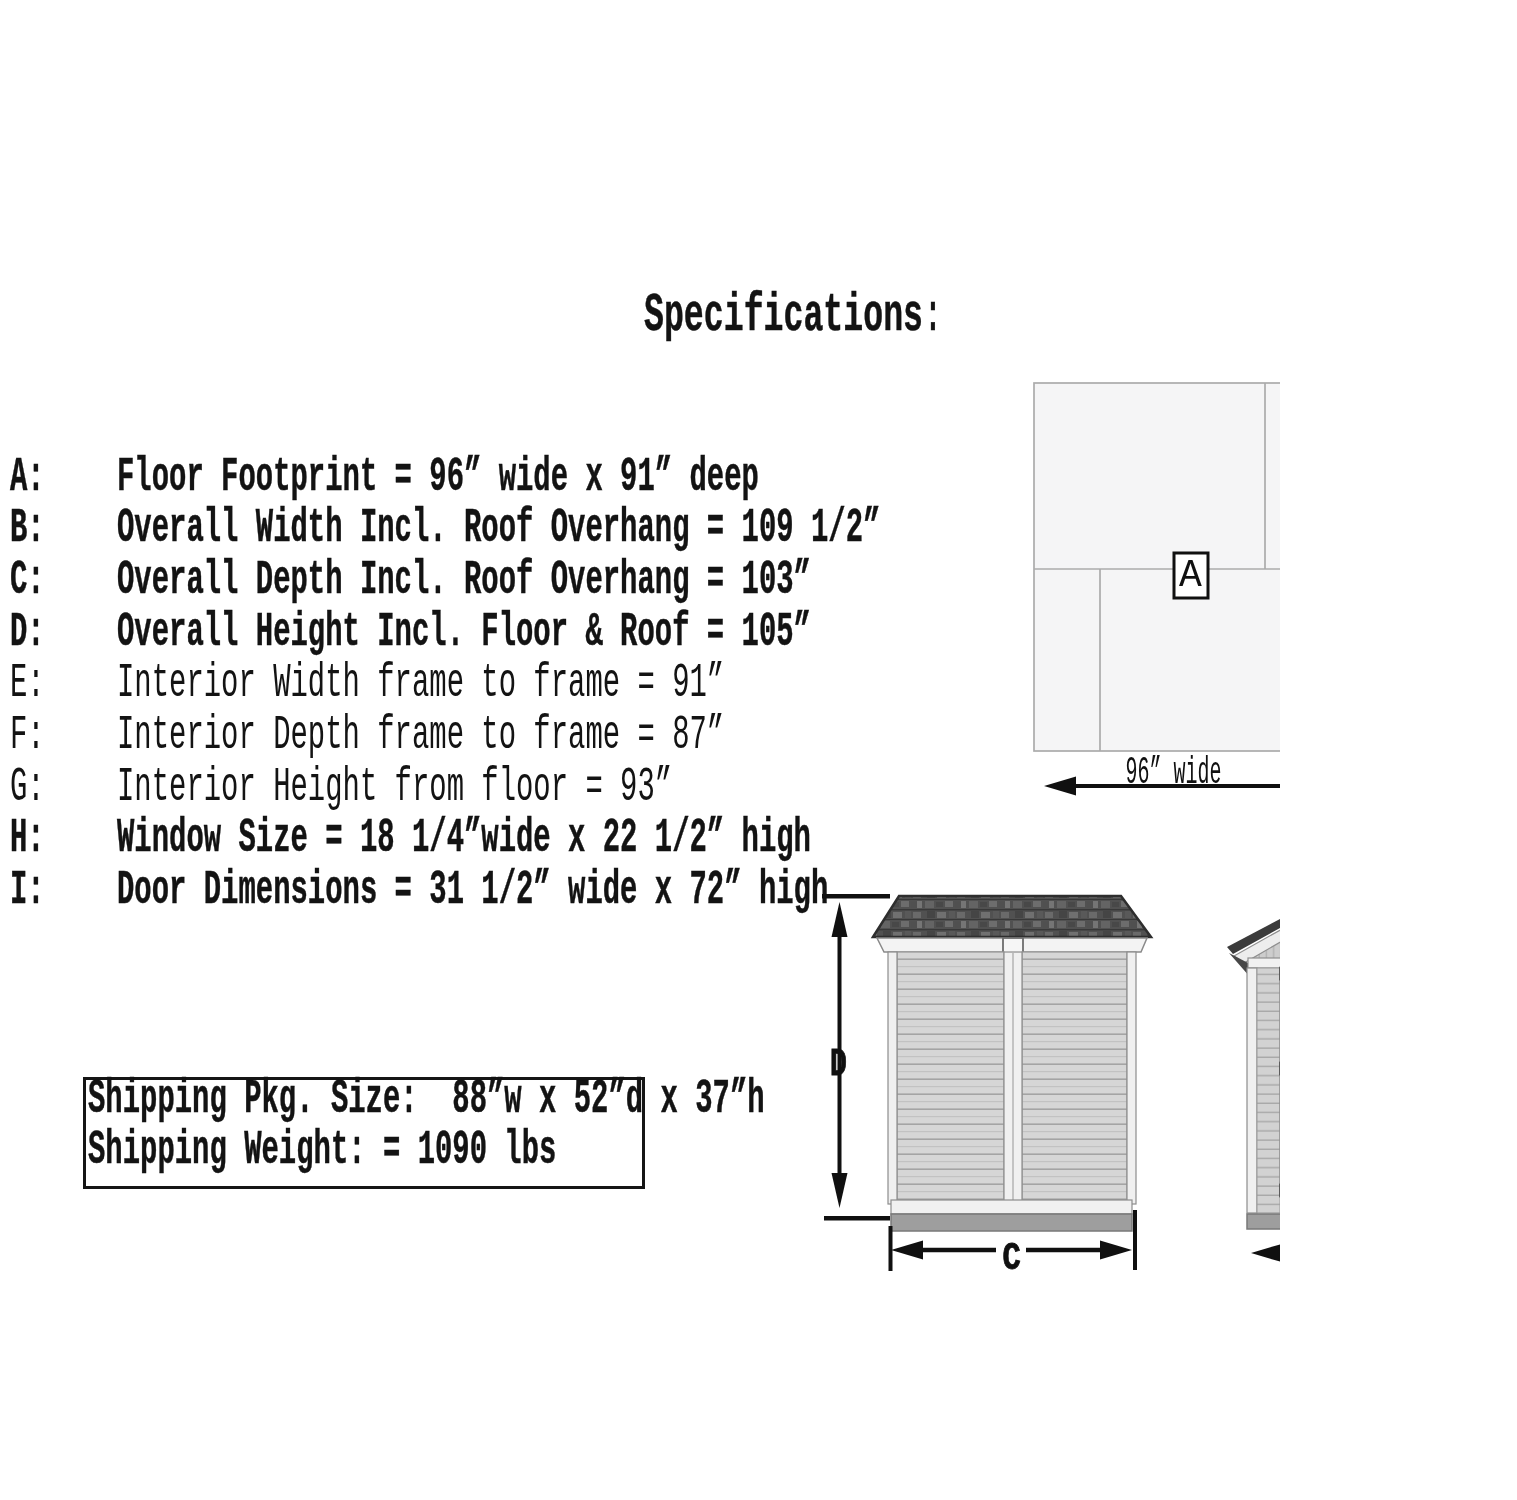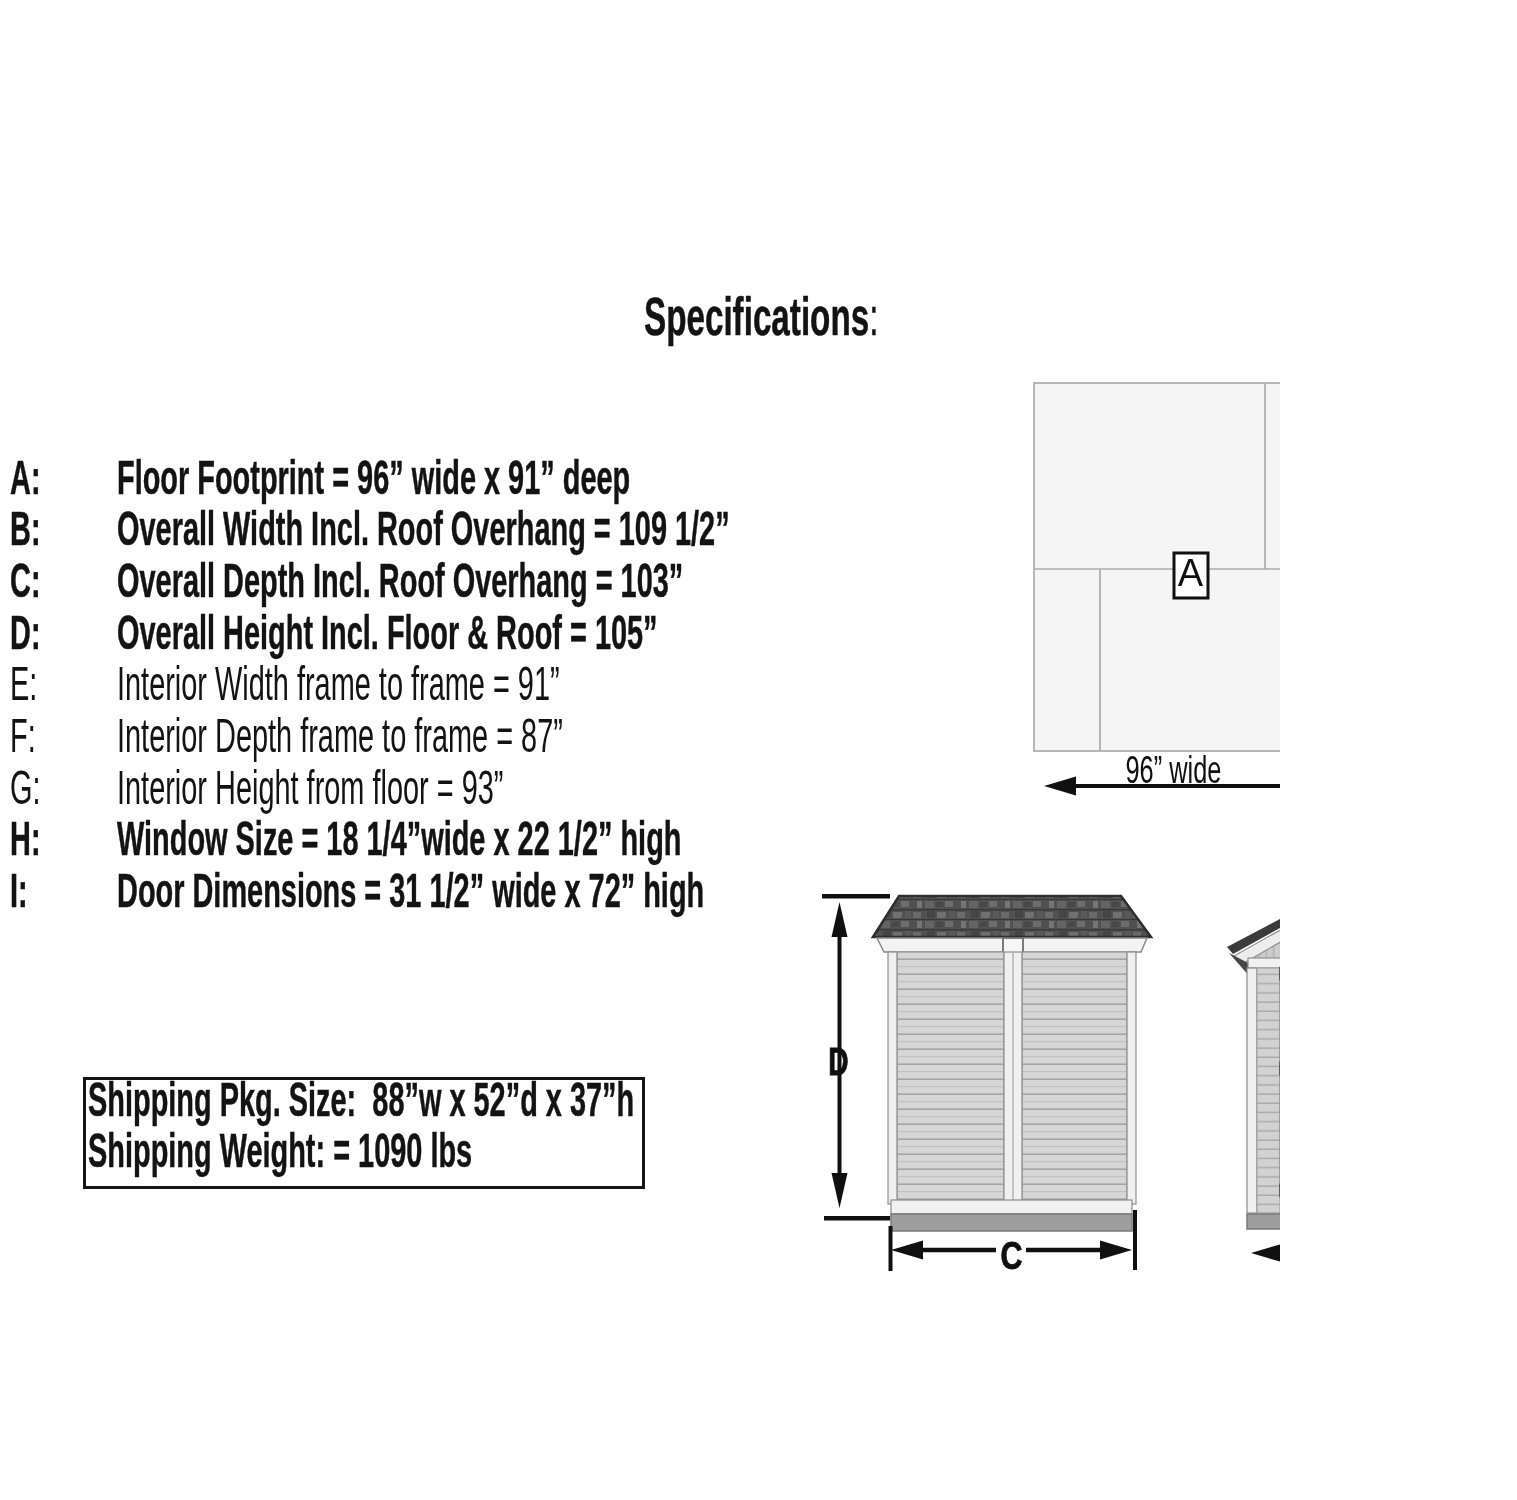--- a/index.html
+++ b/index.html
@@ -1,17 +1,17 @@
 <!DOCTYPE html>
 <html><head>
 <meta charset="utf-8">
 <style>
 html,body{margin:0;padding:0;background:#fff;}
 #page{position:relative;width:1280px;height:1500px;background:#fff;overflow:hidden;
-  font-family:Liberation Sans, sans-serif;color:#131313;}
+  font-family:Liberation Mono, monospace;color:#131313;}
 .t{position:absolute;white-space:nowrap;font-size:49px;line-height:1;
    transform:scaleX(0.59);transform-origin:left top;}
 .b{font-weight:bold;-webkit-text-stroke:0.5px #131313;}
 svg{position:absolute;overflow:visible;}
 </style>
 </head>
 <body>
 <div id="page">
 
 <div class="t b" style="left:644px;top:289px;font-size:54px;transform:scaleX(0.615);">Specifications<span style="font-weight:normal">:</span></div>

